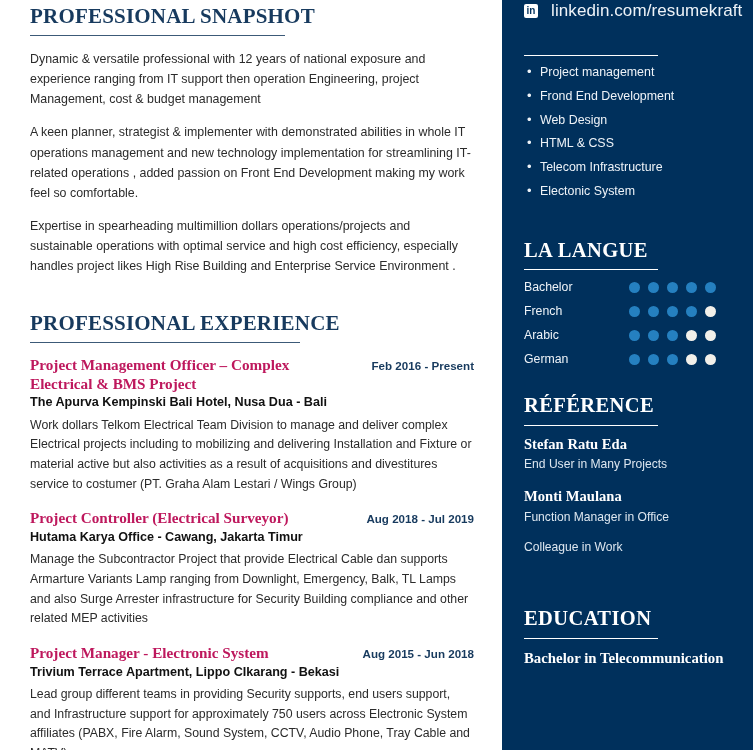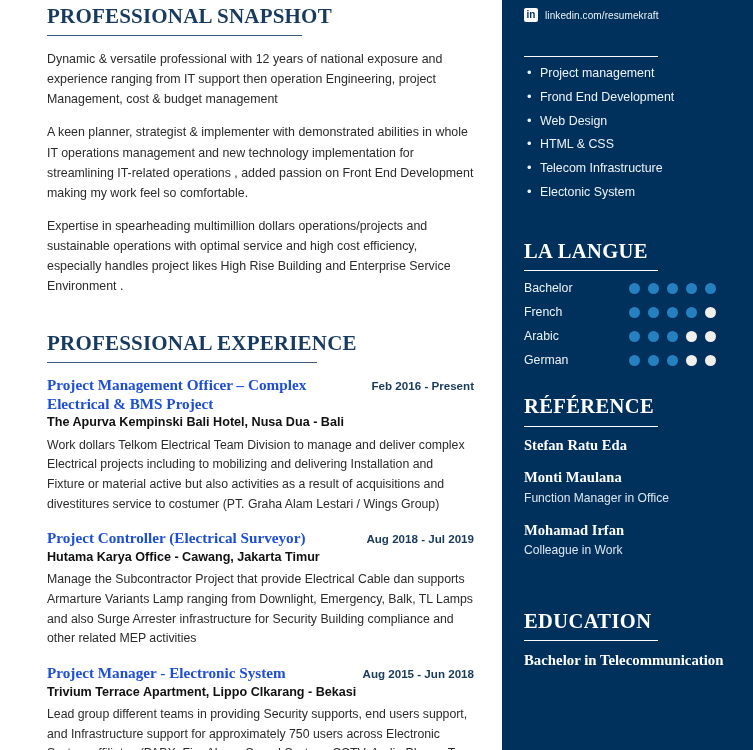--- a/index.html
+++ b/index.html
@@ -18,21 +18,21 @@
     width: 753px;
     height: 750px;
     display: flex;
     overflow: hidden;
   }
 
   
   .main {
     width: 502px;
     box-sizing: border-box;
-    padding: 0 28px 0 47px;
+    padding: 0 28px 0 30px;
     background: #ffffff;
     overflow: hidden;
     border-radius: 11px;
   }
 
   .sec-title {
     font-family: "Liberation Serif", serif;
     font-weight: bold;
     font-size: 21px;
     letter-spacing: 0.2px;
@@ -61,21 +61,21 @@
   .job-head {
     display: flex;
     align-items: flex-start;
     justify-content: space-between;
     gap: 10px;
   }
   .job-title {
     font-family: "Liberation Serif", serif;
     font-weight: bold;
     font-size: 15.2px;
-    color: #1d4ed8;
+    color: #be185d;
     line-height: 1.22;
     flex: 1 1 auto;
     max-width: 300px;
   }
   .job-date {
     font-size: 11.6px;
     font-weight: bold;
     color: #173a5e;
     white-space: nowrap;
     flex: 0 0 auto;
@@ -102,38 +102,38 @@
     box-sizing: border-box;
     background: #00305c;
     color: #ffffff;
     padding: 0 18px 0 22px;
     overflow: hidden;
   }
 
   .linkedin-row {
     display: flex;
     align-items: center;
-    gap: 7px;
-    padding-top: 8px;
+    gap: 13px;
+    padding-top: 1px;
   }
   .li-icon {
     width: 14px;
     height: 14px;
     background: #ffffff;
     color: #00305c;
     border-radius: 2px;
     font-size: 10px;
     font-weight: bold;
     line-height: 14px;
     text-align: center;
     font-family: "Liberation Sans", sans-serif;
     flex: 0 0 auto;
   }
   .li-text {
-    font-size: 10px;
+    font-size: 17px;
     color: #eef3f8;
     letter-spacing: 0.1px;
   }
 
   .side-title {
     font-family: "Liberation Serif", serif;
     font-weight: bold;
     font-size: 20.5px;
     color: #ffffff;
     letter-spacing: 0.4px;
@@ -336,27 +336,27 @@
       </div>
     </div>
 
     <div class="gap-18"></div>
 
     <h2 class="side-title">RÉFÉRENCE</h2>
     <hr class="side-rule">
 
     <div class="ref-item">
       <div class="ref-name">Stefan Ratu Eda</div>
+      <div class="ref-role">End User in Many Projects</div>
     </div>
     <div class="ref-item">
       <div class="ref-name">Monti Maulana</div>
       <div class="ref-role">Function Manager in Office</div>
     </div>
     <div class="ref-item">
-      <div class="ref-name">Mohamad Irfan</div>
       <div class="ref-role">Colleague in Work</div>
     </div>
 
     <div class="gap-36"></div>
 
     <h2 class="side-title">EDUCATION</h2>
     <hr class="side-rule">
 
     <div class="edu-degree">Bachelor in Telecommunication</div>
 

